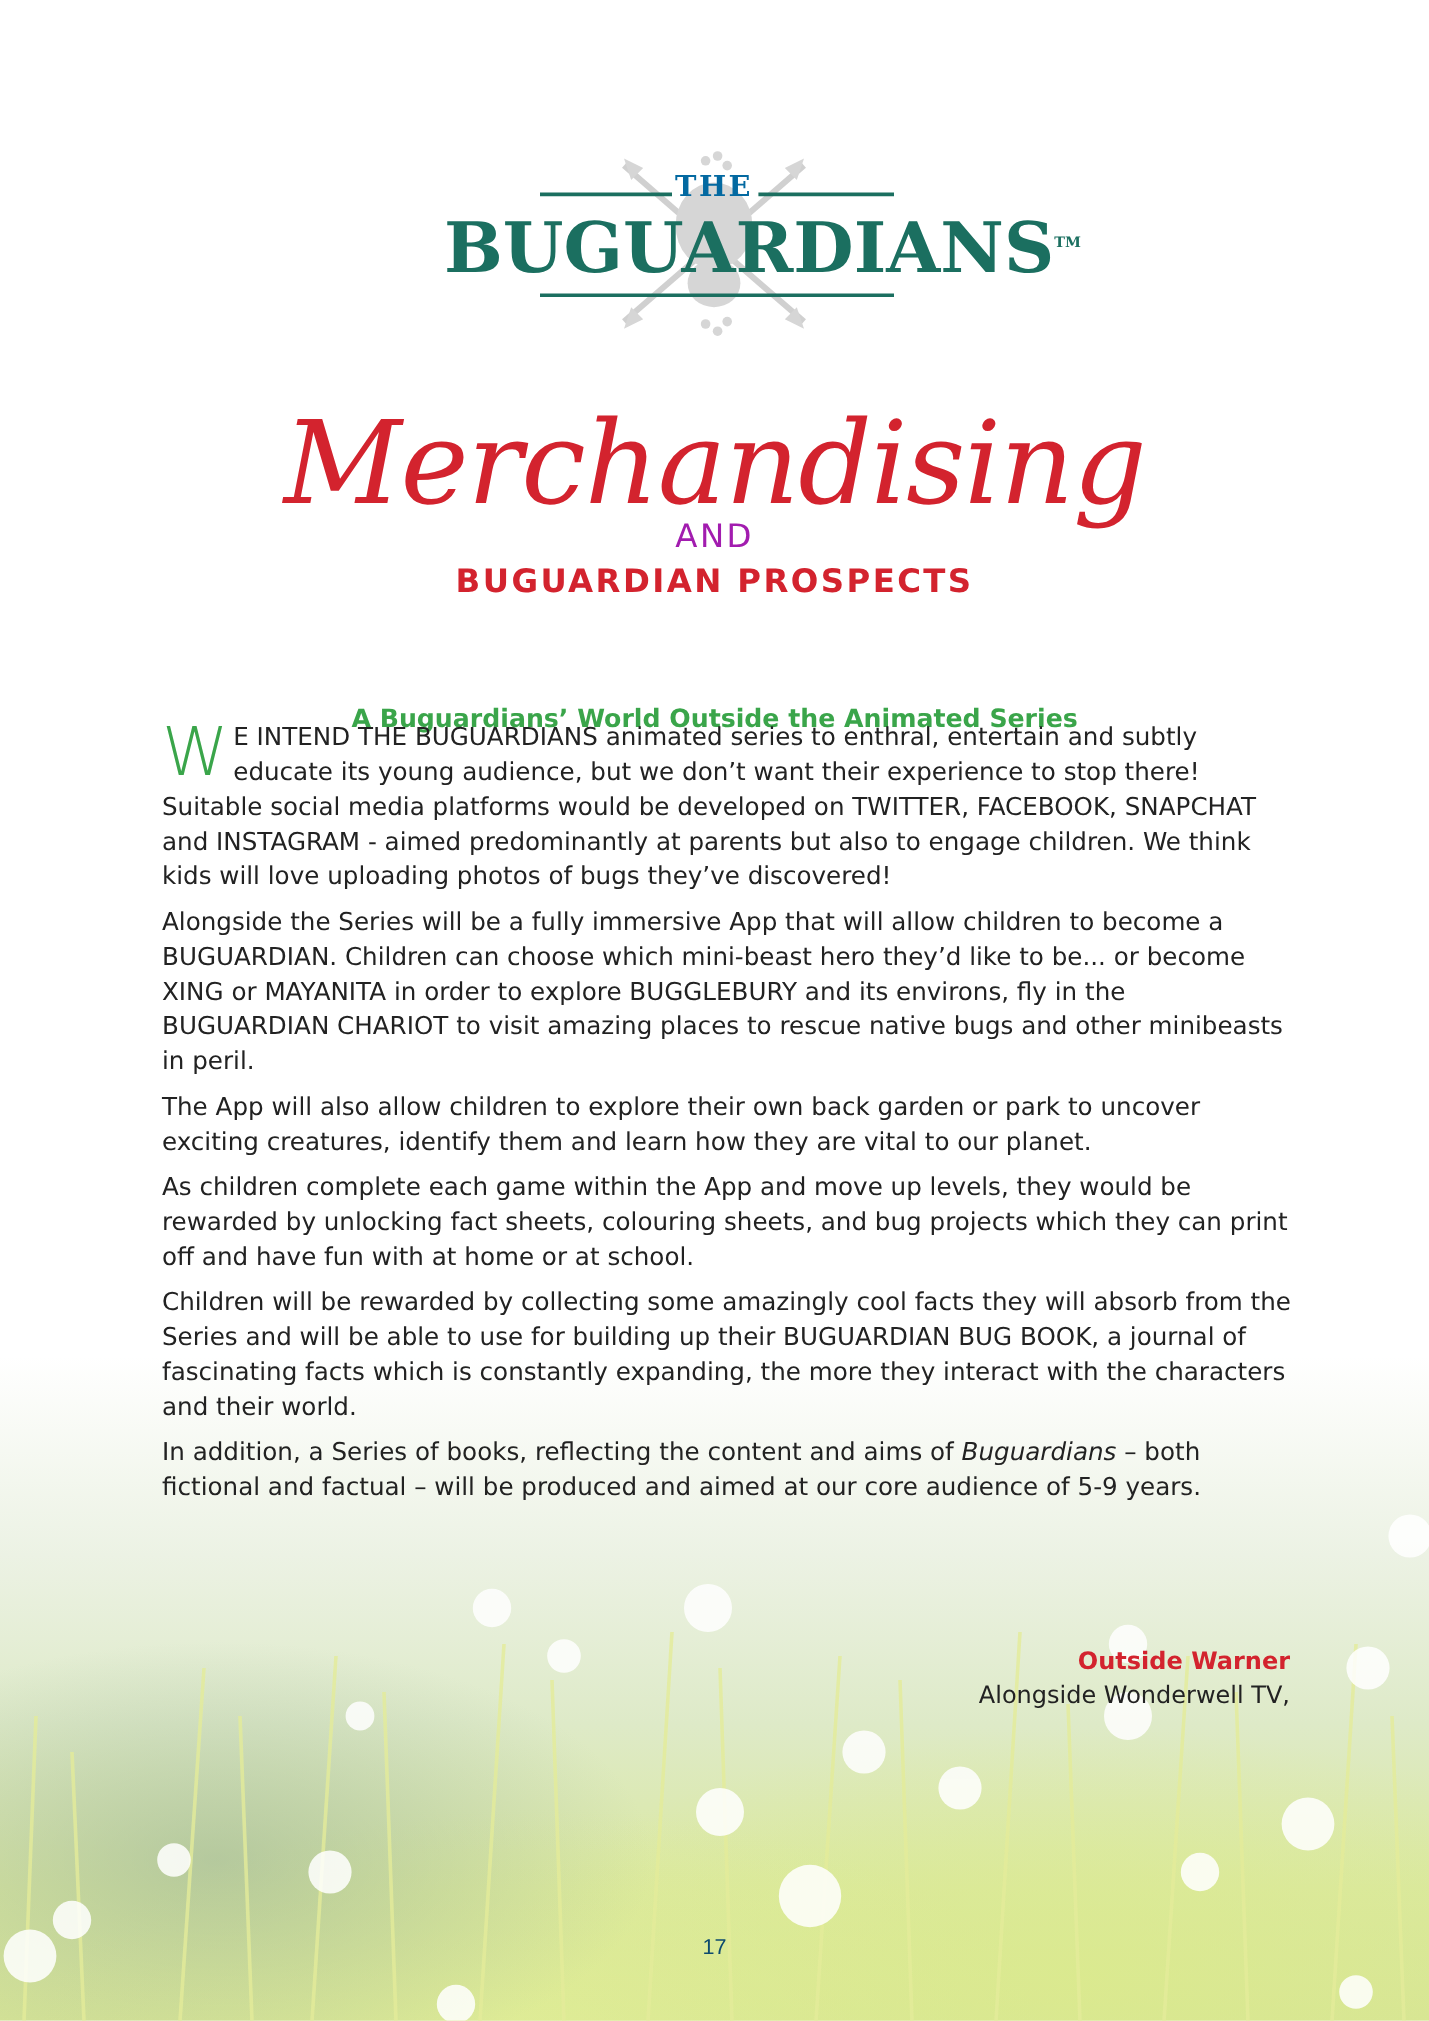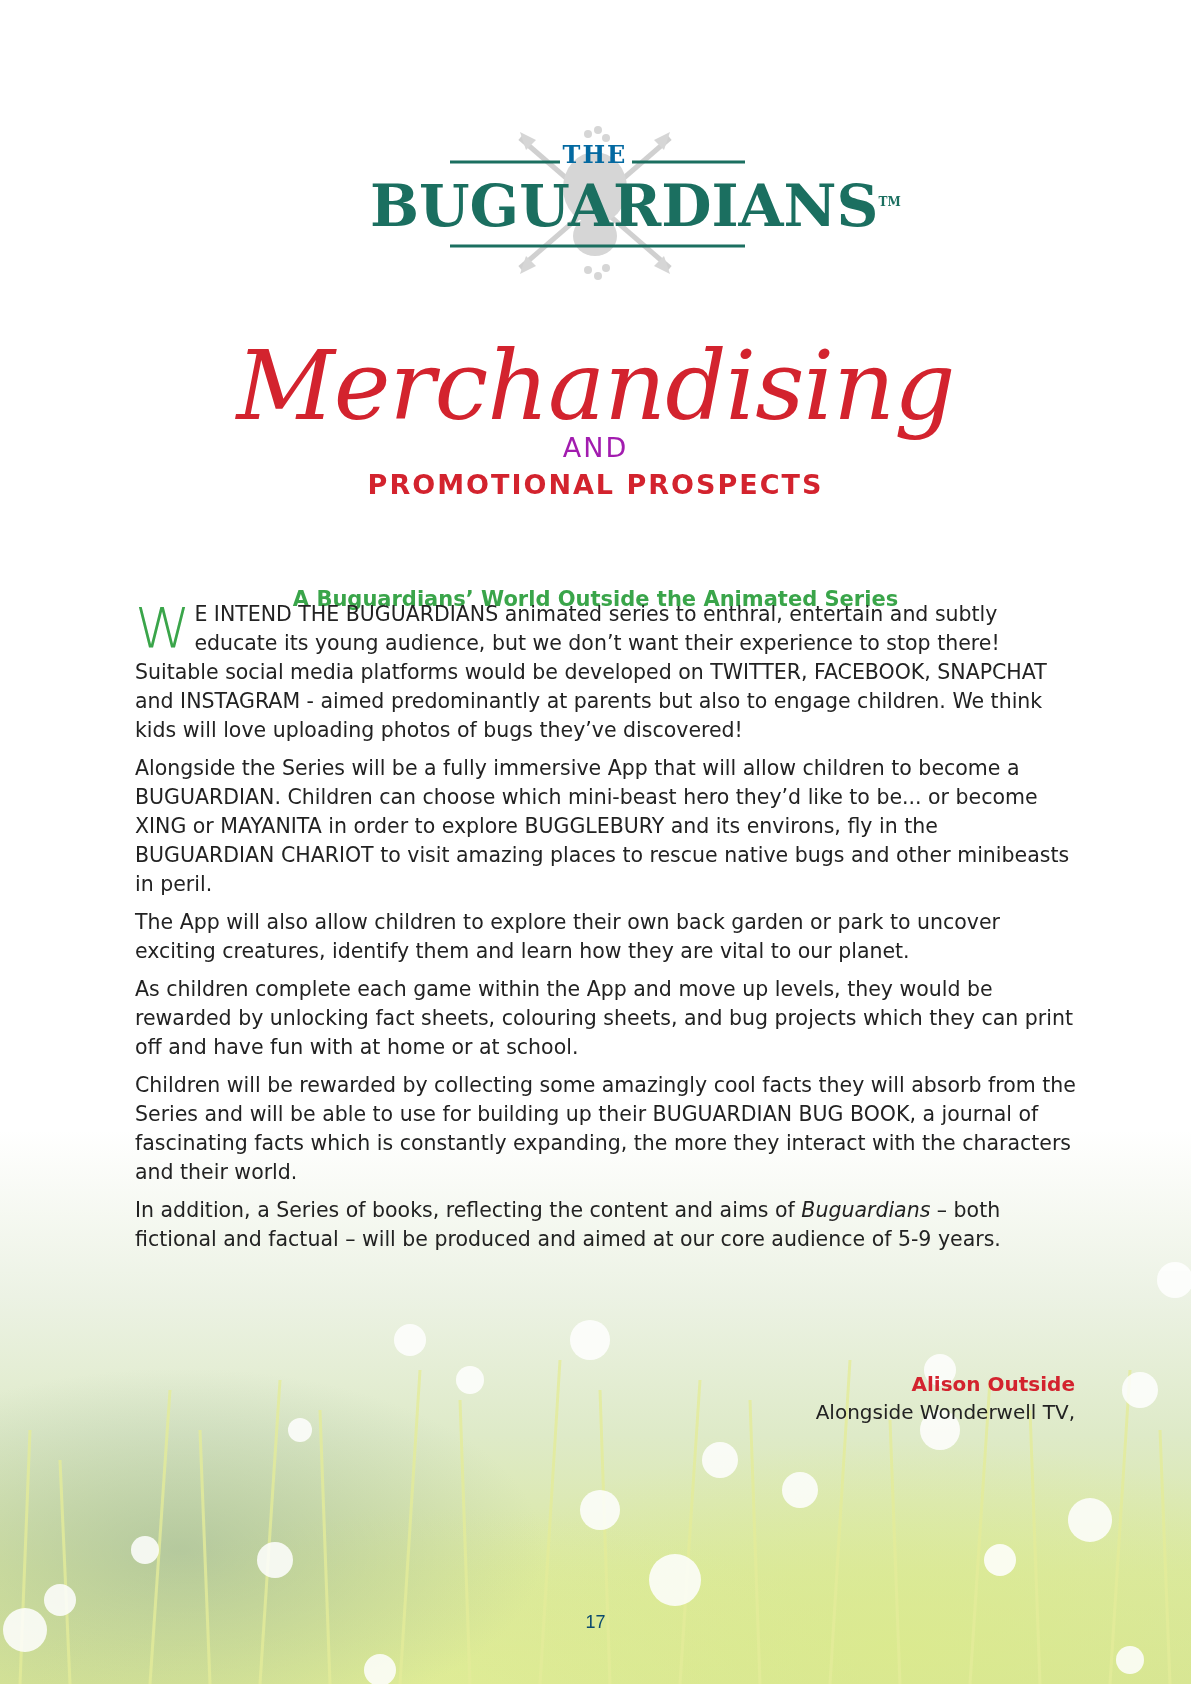--- a/index.html
+++ b/index.html
@@ -142,33 +142,33 @@
     <line x1="80" y1="128" x2="375" y2="128" stroke="#1b6f60" stroke-width="3"></line>
   </svg>
   <div style="position:absolute;left:0;right:0;top:22px;text-align:center;font-family:'DejaVu Serif',serif;font-weight:bold;font-size:24px;color:#0369a1;letter-spacing:2px;">THE</div>
   <div style="position:absolute;left:0;right:0;top:50px;text-align:center;font-family:'DejaVu Serif',serif;font-weight:bold;font-size:58px;line-height:68px;color:#1b6f60;letter-spacing:0px;">
     <span>BUGUARDIANS</span><sup style="font-size:12px;">TM</sup>
   </div>
 </div>
 
 <div class="title-script">Merchandising</div>
 <div class="title-and">AND</div>
-<div class="title-promo">PROMOTIONAL PROSPECTS</div>
+<div class="title-promo">BUGUARDIAN PROSPECTS</div>
 
 <div class="subtitle">A Buguardians’ World Outside the Animated Series</div>
 
 <div class="body">
   <p>
     <span class="dropcap">W</span><span>E INTEND THE BUGUARDIANS animated series to enthral, entertain and subtly educate its young audience, but we don’t want their experience to stop there! Suitable social media platforms would be developed on TWITTER, FACEBOOK, SNAPCHAT and INSTAGRAM - aimed predominantly at parents but also to engage children. We think kids will love uploading photos of bugs they’ve discovered!</span>
   </p>
   <p>Alongside the Series will be a fully immersive App that will allow children to become a BUGUARDIAN. Children can choose which mini-beast hero they’d like to be... or become XING or MAYANITA in order to explore BUGGLEBURY and its environs, fly in the BUGUARDIAN CHARIOT to visit amazing places to rescue native bugs and other minibeasts in peril.</p>
   <p>The App will also allow children to explore their own back garden or park to uncover exciting creatures, identify them and learn how they are vital to our planet.</p>
   <p>As children complete each game within the App and move up levels, they would be rewarded by unlocking fact sheets, colouring sheets, and bug projects which they can print off and have fun with at home or at school.</p>
   <p>Children will be rewarded by collecting some amazingly cool facts they will absorb from the Series and will be able to use for building up their BUGUARDIAN BUG BOOK, a journal of fascinating facts which is constantly expanding, the more they interact with the characters and their world.</p>
   <p><span>In addition, a Series of books, reflecting the content and aims of </span><em>Buguardians</em><span> – both fictional and factual – will be produced and aimed at our core audience of 5-9 years.</span></p>
 </div>
 
 <div class="signature">
-  <div class="name">Alison Outside</div>
+  <div class="name">Outside Warner</div>
   <div>Alongside Wonderwell TV,</div>
 </div>
 
 <div class="page-num">17</div>
 
 </body></html>

